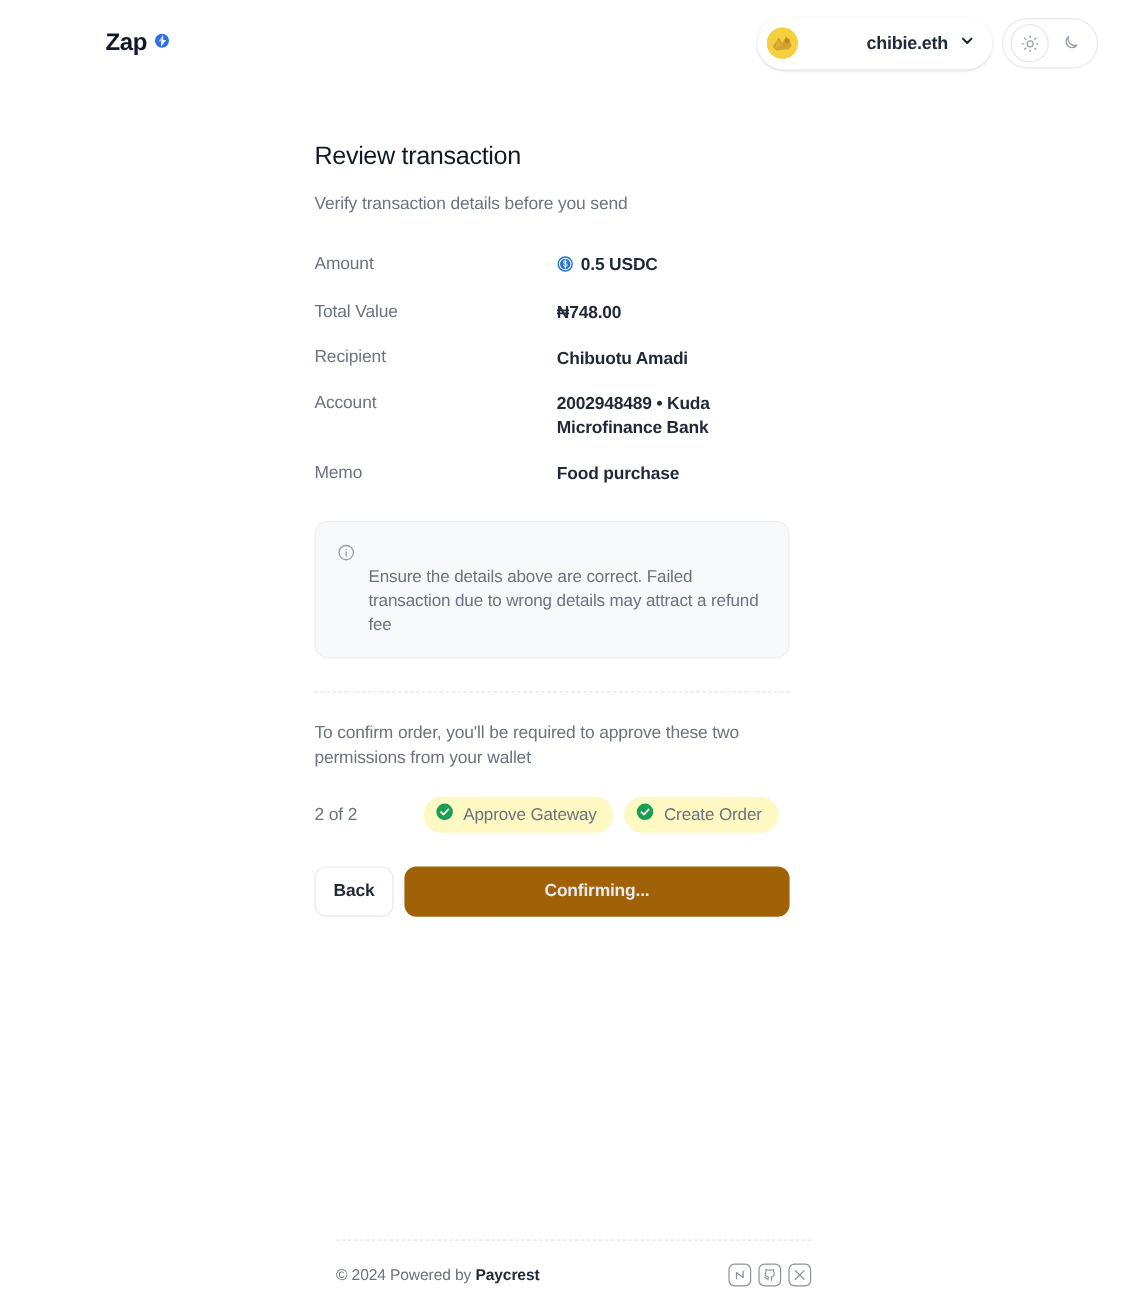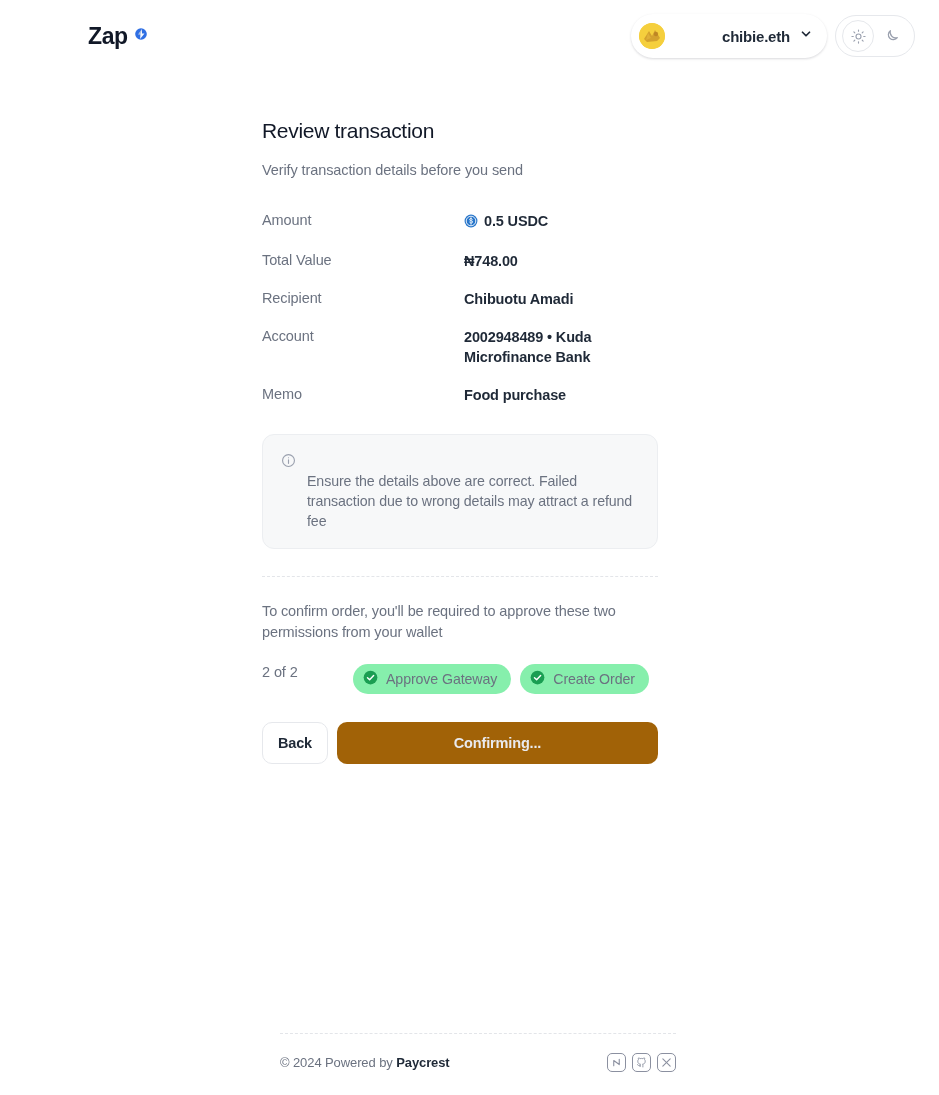--- a/index.html
+++ b/index.html
@@ -13,21 +13,21 @@
   .page { position: relative; width: 939px; height: 1095px; overflow: hidden; }
 
   
   .header {
     position: absolute; top: 0; left: 0; right: 0; height: 72px;
     display: flex; align-items: center; justify-content: space-between;
     padding: 0 24px 0 88px;
   }
   .brand { display: flex; align-items: center; gap: 6px; }
   .brand-name {
-    font-size: 23px; font-weight: 700; color: #111827; letter-spacing: -0.4px;
+    font-size: 20px; font-weight: 700; color: #111827; letter-spacing: -0.4px;
   }
   .brand-icon { display: block; }
 
   .header-right { display: flex; align-items: center; gap: 8px; }
 
   .wallet-pill {
     display: flex; align-items: center; gap: 9px;
     height: 44px; padding: 0 14px 0 8px;
     background: #ffffff; border-radius: 999px;
     box-shadow: 0 1px 3px rgba(16,24,40,.10), 0 1px 2px rgba(16,24,40,.06);
@@ -94,28 +94,28 @@
   .divider {
     margin-top: 27px;
     border-top: 1px dashed #e3e5e9; height: 0;
   }
 
   .permissions-text {
     margin-top: 24px;
     font-size: 14.5px; color: #6b7280; line-height: 21px; letter-spacing: -0.12px;
   }
 
-  .steps { margin-top: 21px; display: flex; }
+  .steps { margin-top: 21px; display: flex; align-items: center; }
   .steps-count {
     width: 91px; flex: 0 0 91px;
     font-size: 14.5px; color: #6b7280; letter-spacing: -0.1px;
   }
   .pill {
     display: flex; align-items: center; gap: 8px;
-    background: #86efac; border-radius: 999px;
+    background: #fef9c3; border-radius: 999px;
     height: 30px; padding: 0 14px 0 10px; margin-right: 9px;
   }
   .pill-label { font-size: 14.2px; color: #6b7280; letter-spacing: -0.1px; }
   .check { flex: 0 0 auto; }
 
   .actions { margin-top: 28px; display: flex; align-items: center; gap: 9px; }
   .btn-back {
     width: 66px; height: 42px; border-radius: 10px;
     background: #fff; border: 1px solid #e6e8ec;
     font-size: 14.5px; font-weight: 700; color: #1f2937;

